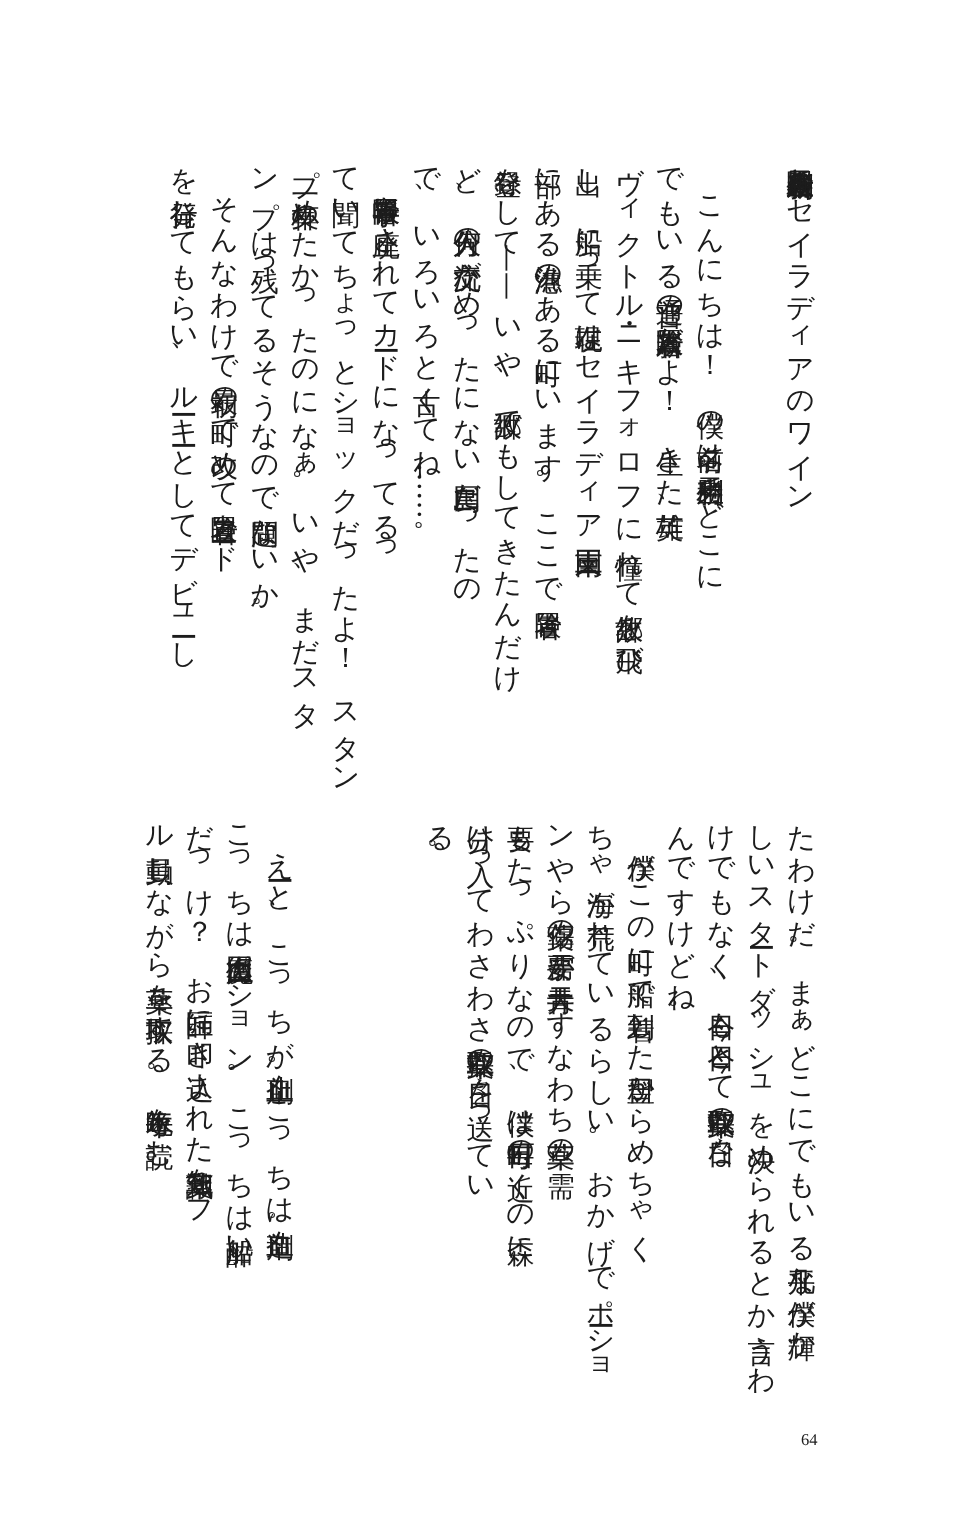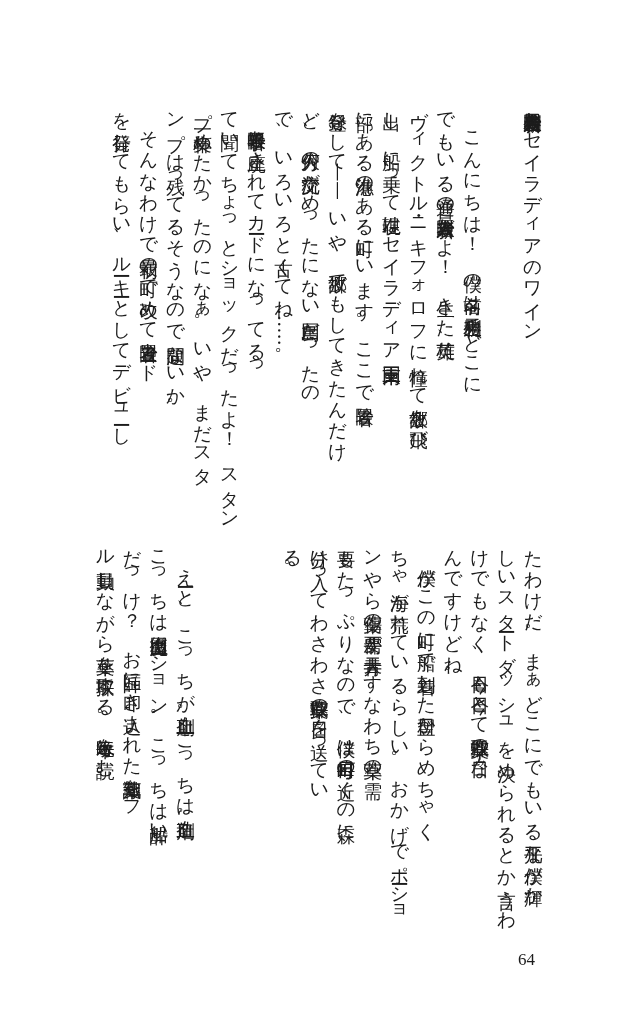--- a/index.html
+++ b/index.html
@@ -45,24 +45,24 @@
     #lower-block {
       left: 91.6px;
       top: 537px;
       width: 454.75px;
       height: 420px;
       line-height: 26.75px;
     }
     #lower-block .line { width: 26.75px; }
     #page-number {
       position: absolute;
-      left: 518px;
+      left: 534px;
       top: 950px;
       font-family: "Liberation Serif", "DejaVu Serif", serif;
-      font-size: 17px;
+      font-size: 11px;
       line-height: 20px;
       color: var(--fg, #1c1c1c);
     }
   </style>
 </head>
 <body style="--fg: #1c1c1c; --bg: #ffffff;">
 
 <div class="vblock" id="chapter-title">
   <div class="line">新人冒険者勝生勇利とセイラディアのワイン</div>
 </div>

